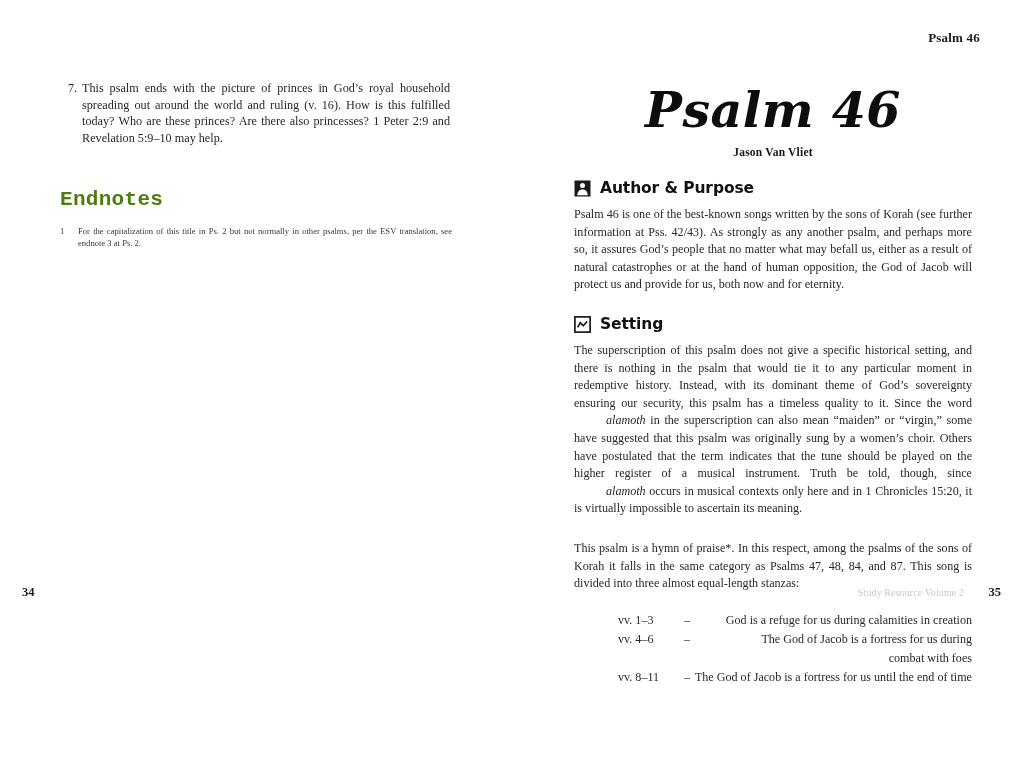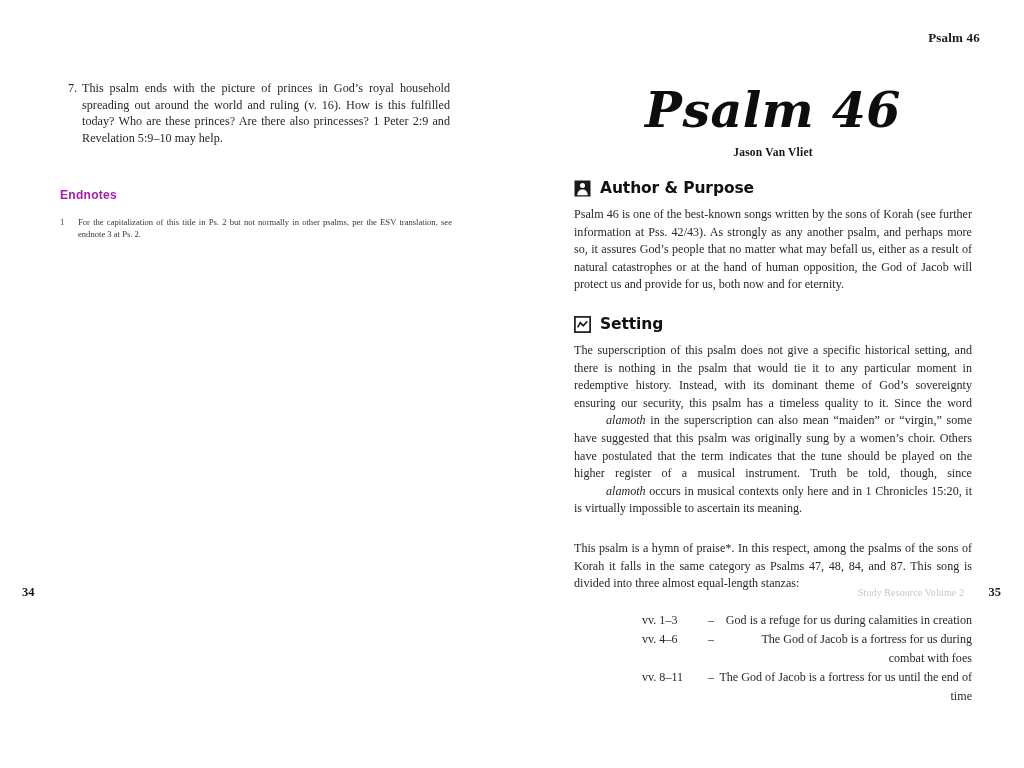--- a/index.html
+++ b/index.html
@@ -69,25 +69,25 @@
     font-size: 12.2px;
   }
 
   .endnotes-block {
     position: absolute;
     left: 60px;
     top: 188px;
     width: 392px;
   }
   .endnotes-title {
-    font-family: Liberation Sans, sans-serif;
-    font-weight: bold;
-    font-size: 12px;
+    font-family: Liberation Mono, monospace;
+    font-weight: bold;
+    font-size: 21px;
     letter-spacing: 0.3px;
-    color: #a21caf;
+    color: #4d7c0f;
     margin: 0 0 14px 0;
   }
   .endnote-row {
     display: flex;
     font-size: 8.6px;
     line-height: 12.2px;
     color: #3a3634;
   }
   .endnote-num {
     width: 18px;
@@ -157,21 +157,21 @@
     line-height: 17.6px;
     text-align: justify;
     color: #2b2726;
   }
 
   em { font-style: italic; margin-left: 32px; }
 
   
   .stanzas {
     margin-top: 18px;
-    margin-left: 68px;
+    margin-left: 44px;
     font-family: Liberation Serif, serif;
   }
   .stanza-row {
     display: flex;
     font-size: 12.1px;
     line-height: 19px;
     color: #2b2726;
   }
   .stanza-ref {
     flex: 0 0 62px;

